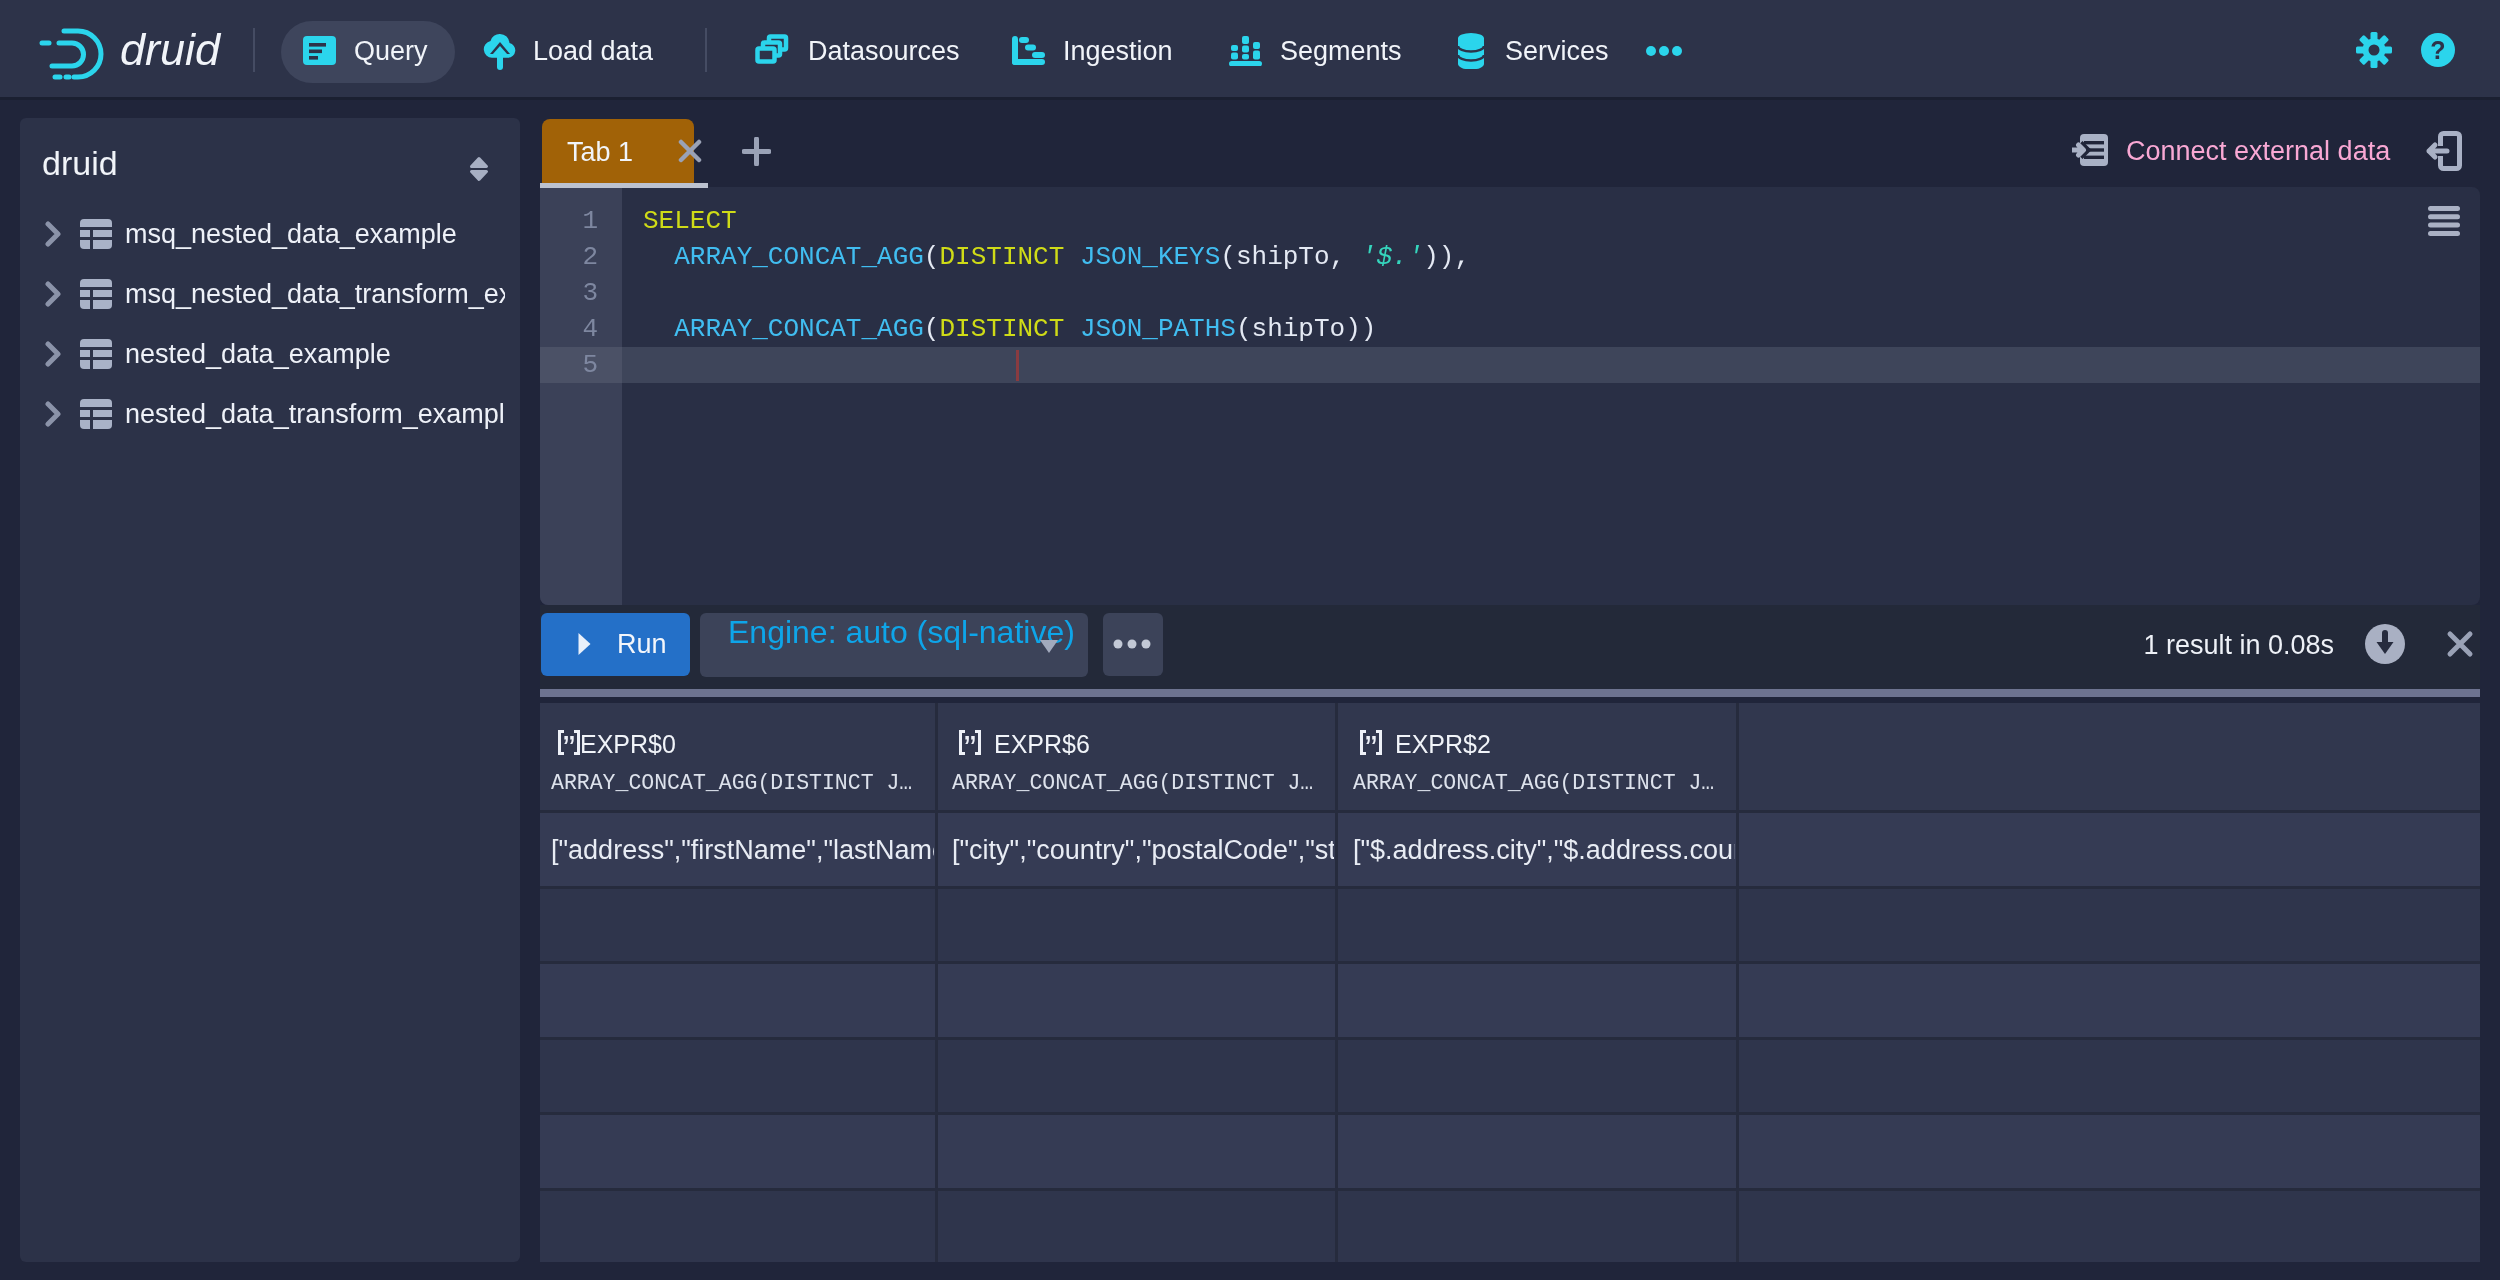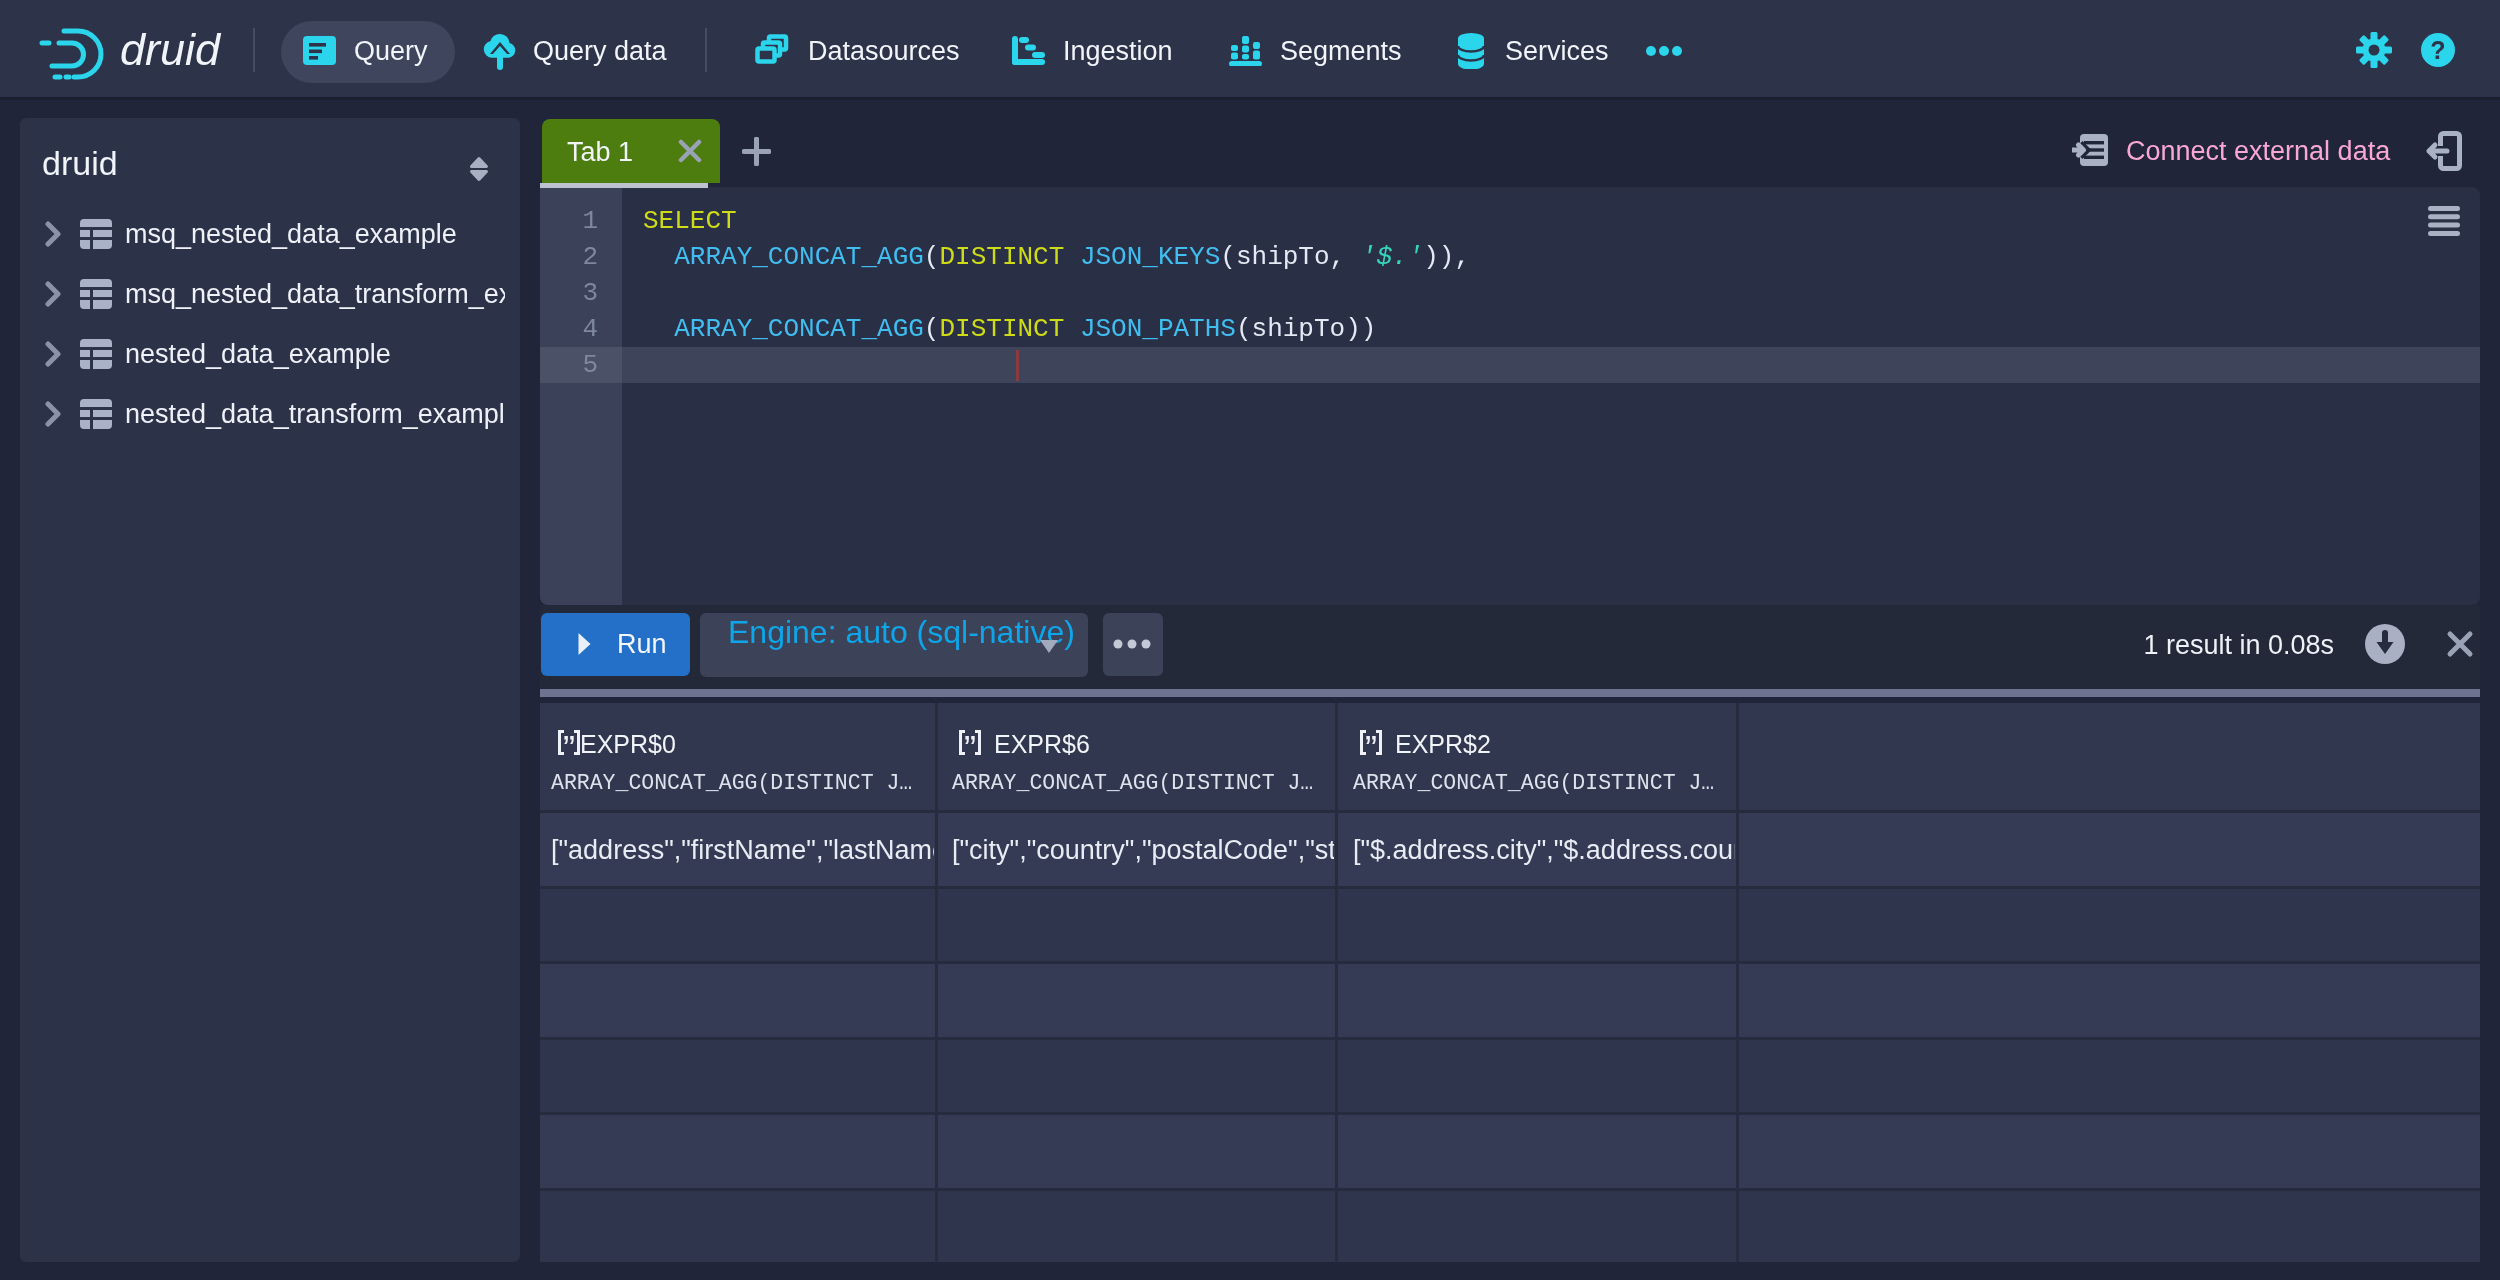--- a/index.html
+++ b/index.html
@@ -13,22 +13,22 @@
   .navtext { position:absolute; top:36px; font-size:27px; line-height:30px; color:#f1f4f9; }
   .vsep { position:absolute; top:28px; width:2px; height:44px; background:#454c63; }
   #querypill { position:absolute; left:281px; top:21px; width:174px; height:62px;
     border-radius:31px; background:#3e455c; }
   
   #leftpanel { position:absolute; left:20px; top:118px; width:500px; height:1144px;
     background:#2c3248; border-radius:6px; overflow:hidden; }
   .treetext { position:absolute; left:105px; font-size:27px; line-height:34px;
     color:#eef1f8; white-space:nowrap; width:380px; overflow:hidden; }
   
-  #tab1 { position:absolute; left:542px; top:119px; width:178px; height:64px;
-    background:#4d7c0f; border-radius:8px 8px 0 0; }
+  #tab1 { position:absolute; left:542px; top:119px; width:152px; height:64px;
+    background:#a16207; border-radius:8px 8px 0 0; }
   #tabunderline { position:absolute; left:540px; top:183px; width:168px; height:5px;
     background:#bcc2cf; }
   
   #editor { position:absolute; left:540px; top:187px; width:1940px; height:418px;
     background:#292f45; border-radius:0 8px 8px 8px; overflow:hidden; }
   #gutter { position:absolute; left:0; top:0; width:82px; height:418px; background:#3b4158; }
   .lnum { position:absolute; width:58px; text-align:right; font-family:"Liberation Mono",monospace;
     font-size:26px; line-height:36px; color:#7e87a0; }
   .codeline { position:absolute; left:103px; font-family:"Liberation Mono",monospace;
     font-size:26px; line-height:36px; white-space:pre; color:#e4e9f3; }
@@ -173,21 +173,21 @@
       <rect x="6" y="13.5" width="13" height="3.6" fill="#2d3349"></rect>
       <rect x="6" y="20" width="9" height="3.6" fill="#2d3349"></rect>
     </svg>
     <div class="navtext" style="left:354px">Query</div>
     <svg class="abs" style="left:482px;top:32px" width="36" height="40" viewBox="0 0 36 40">
       <path d="M 18 2 a 9.5 9.5 0 0 1 9.5 9 a 7.5 7.5 0 0 1 -1.5 14.8 h -16 a 8.5 8.5 0 0 1 -1.5 -16.8 a 9.5 9.5 0 0 1 9.5 -7" fill="#2bd5ec"></path>
       <path d="M 18 10 L 28 22 H 8 Z" fill="#2d3349"></path>
       <path d="M 18 14 L 25.5 22.5 H 10.5 Z" fill="#2bd5ec"></path>
       <rect x="15" y="21" width="6" height="17" rx="3" fill="#2bd5ec"></rect>
     </svg>
-    <div class="navtext" style="left:533px">Query data</div>
+    <div class="navtext" style="left:533px">Load data</div>
     <div class="vsep" style="left:705px"></div>
     <svg class="abs" style="left:755px;top:34px" width="34" height="31" viewBox="0 0 34 31">
       <g fill="#2d3349" stroke="#2bd5ec" stroke-width="4.5" stroke-linejoin="round">
         <rect x="14" y="2.5" width="17" height="13" rx="1.5"></rect>
         <rect x="8" y="8.5" width="17" height="13" rx="1.5"></rect>
         <rect x="2.5" y="14.5" width="17" height="13" rx="1.5"></rect>
       </g>
     </svg>
     <div class="navtext" style="left:808px">Datasources</div>
     <svg class="abs" style="left:1012px;top:36px" width="34" height="29" viewBox="0 0 34 29">

